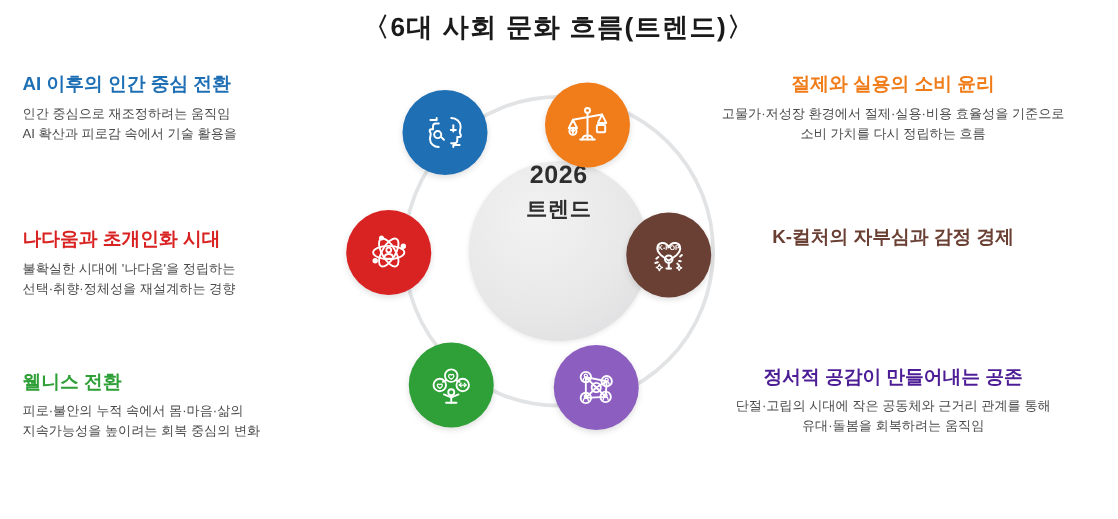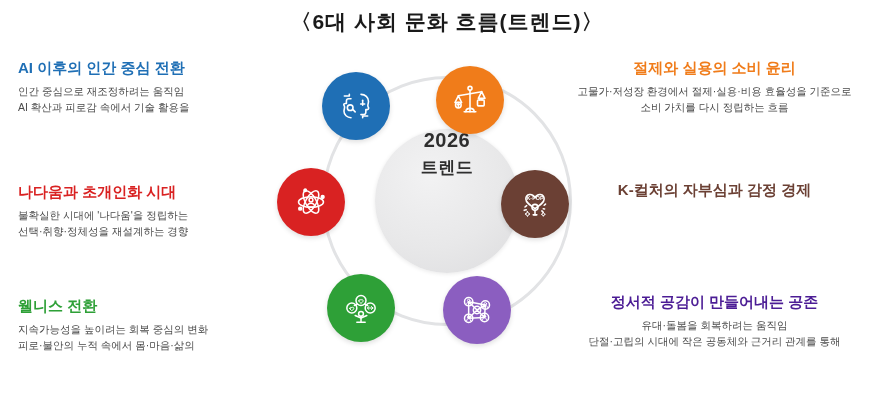--- a/index.html
+++ b/index.html
@@ -255,36 +255,36 @@
   <div class="block-title" style="color:#D92222">나다움과 초개인화 시대</div>
   <div class="block-desc">
     <div>불확실한 시대에 '나다움'을 정립하는</div>
     <div>선택·취향·정체성을 재설계하는 경향</div>
   </div>
 </div>
 
 <div class="block block-left b-wellness">
   <div class="block-title" style="color:#2EA037">웰니스 전환</div>
   <div class="block-desc">
+    <div>피로·불안의 누적 속에서 몸·마음·삶의</div>
     <div>지속가능성을 높이려는 회복 중심의 변화</div>
-    <div>피로·불안의 누적 속에서 몸·마음·삶의</div>
   </div>
 </div>
 
 <div class="block block-right b-consume">
   <div class="block-title" style="color:#F07C1A">절제와 실용의 소비 윤리</div>
   <div class="block-desc">
     <div>고물가·저성장 환경에서 절제·실용·비용 효율성을 기준으로</div>
     <div>소비 가치를 다시 정립하는 흐름</div>
   </div>
 </div>
 
 <div class="block block-right b-kculture">
   <div class="block-title" style="color:#6B4034">K-컬처의 자부심과 감정 경제</div>
 </div>
 
 <div class="block block-right b-community">
   <div class="block-title" style="color:#4c1d95">정서적 공감이 만들어내는 공존</div>
   <div class="block-desc">
+    <div>단절·고립의 시대에 작은 공동체와 근거리 관계를 통해</div>
     <div>유대·돌봄을 회복하려는 움직임</div>
-    <div>단절·고립의 시대에 작은 공동체와 근거리 관계를 통해</div>
   </div>
 </div>
 
 </body></html>

